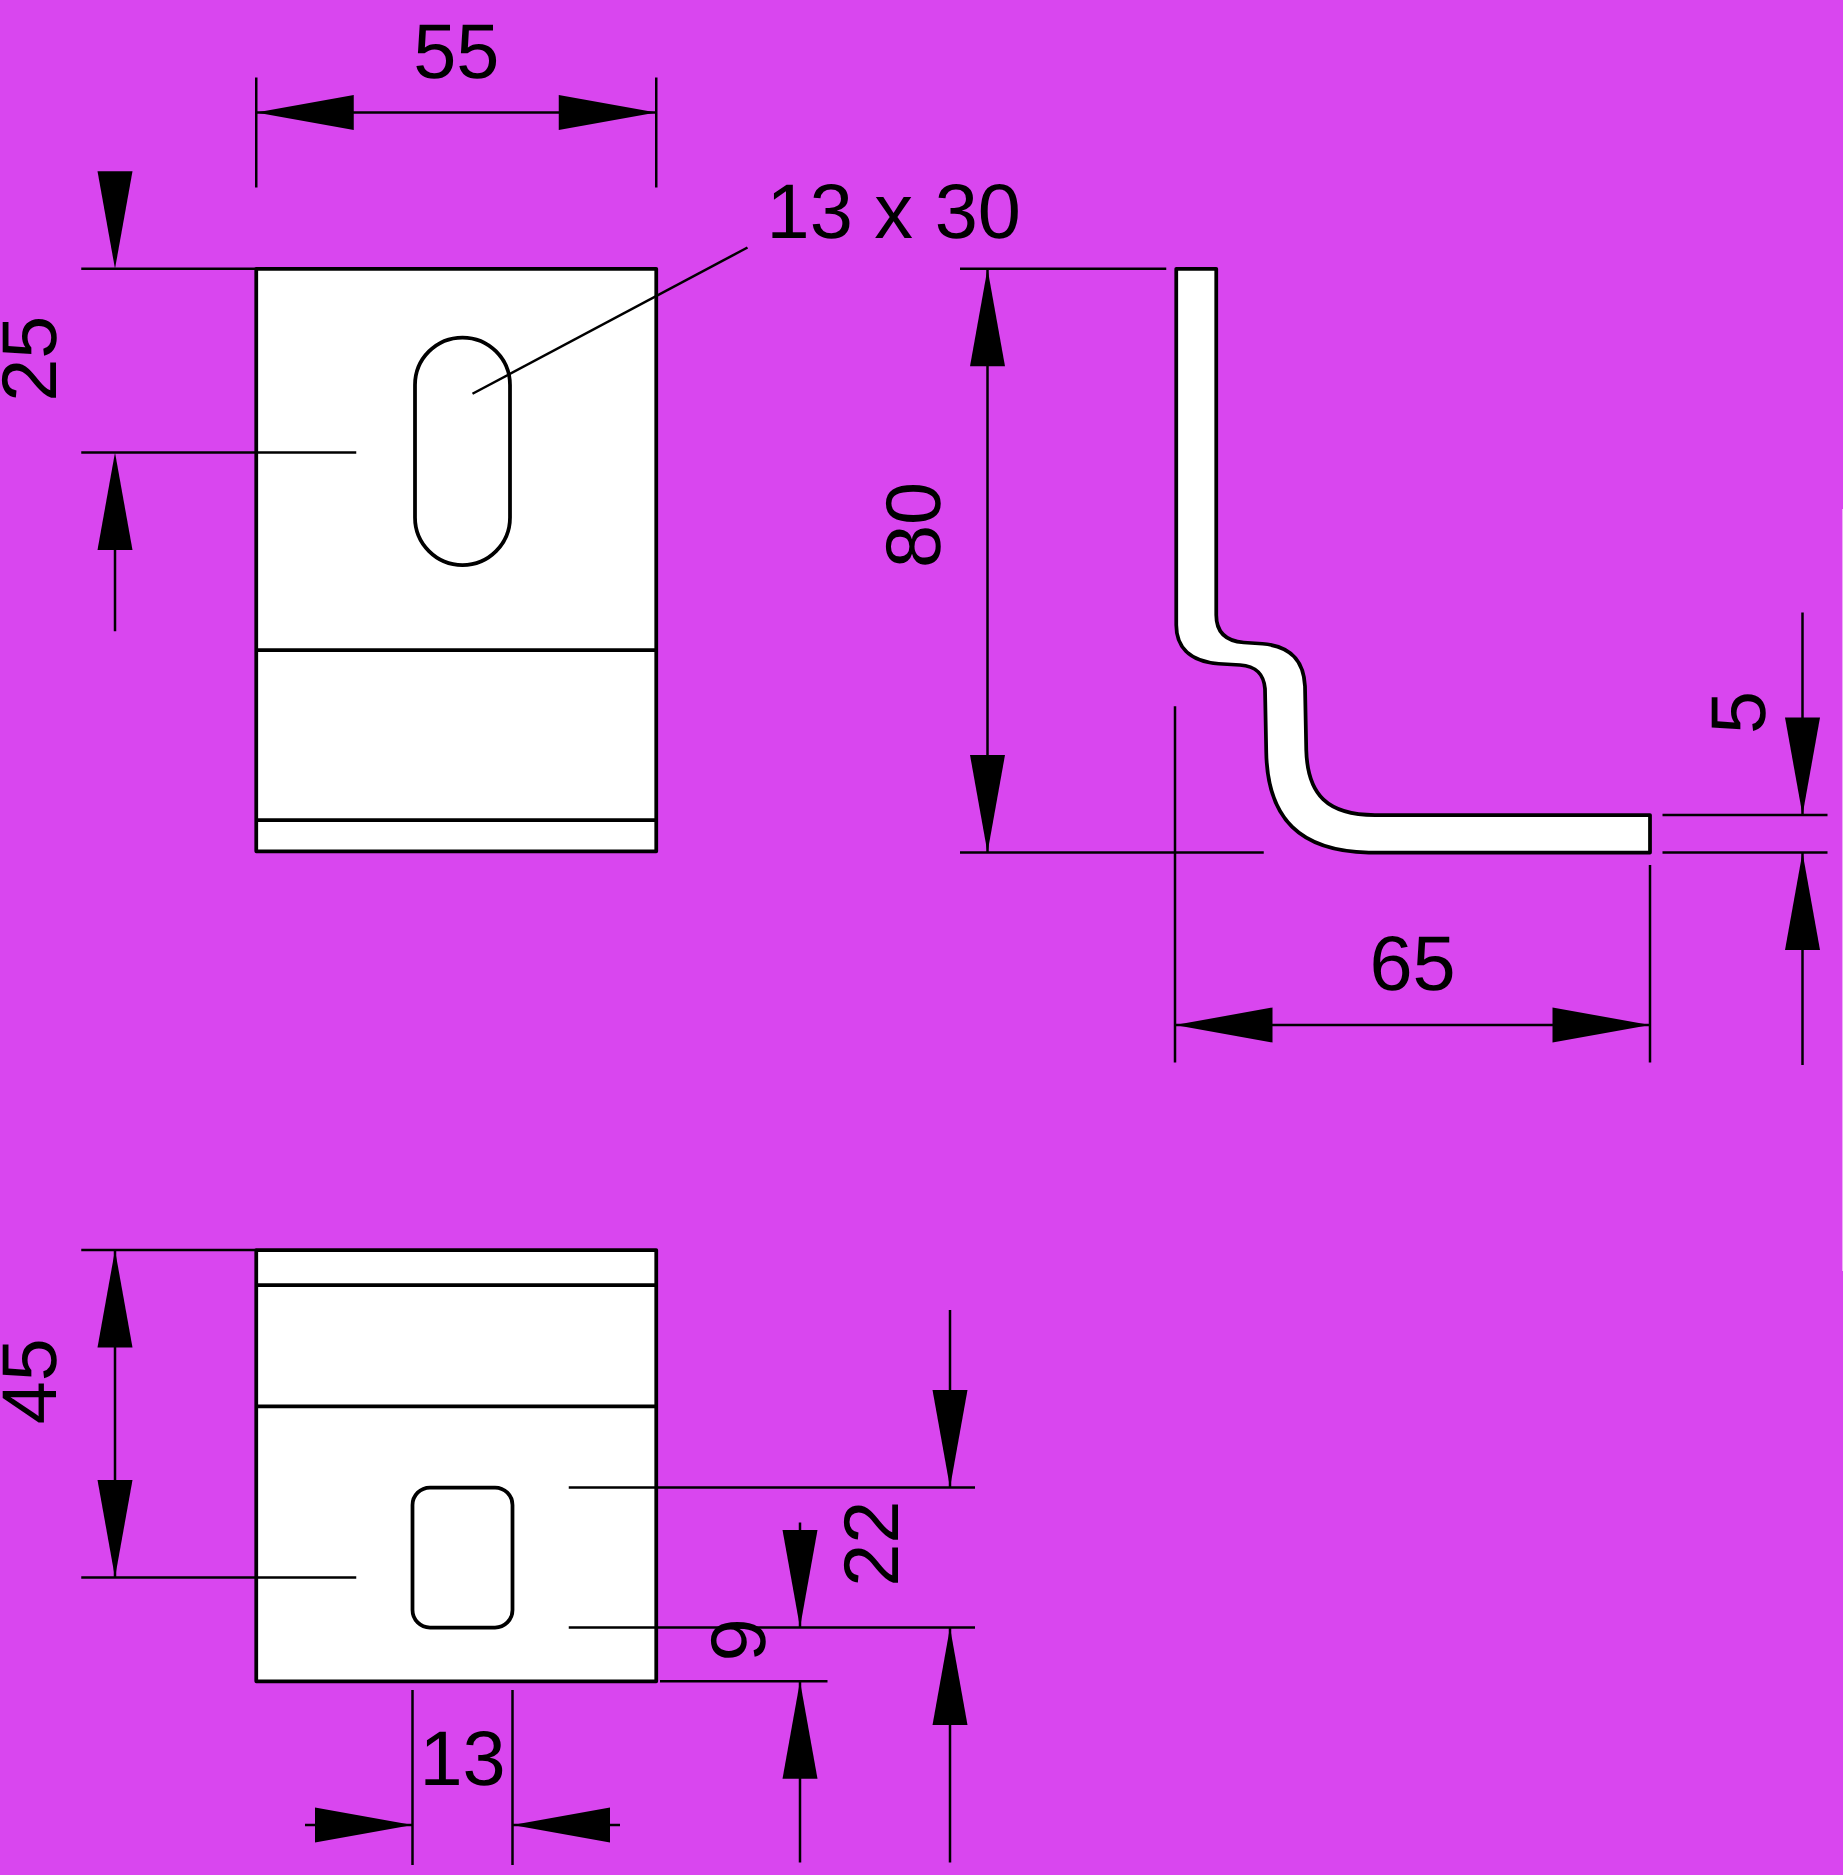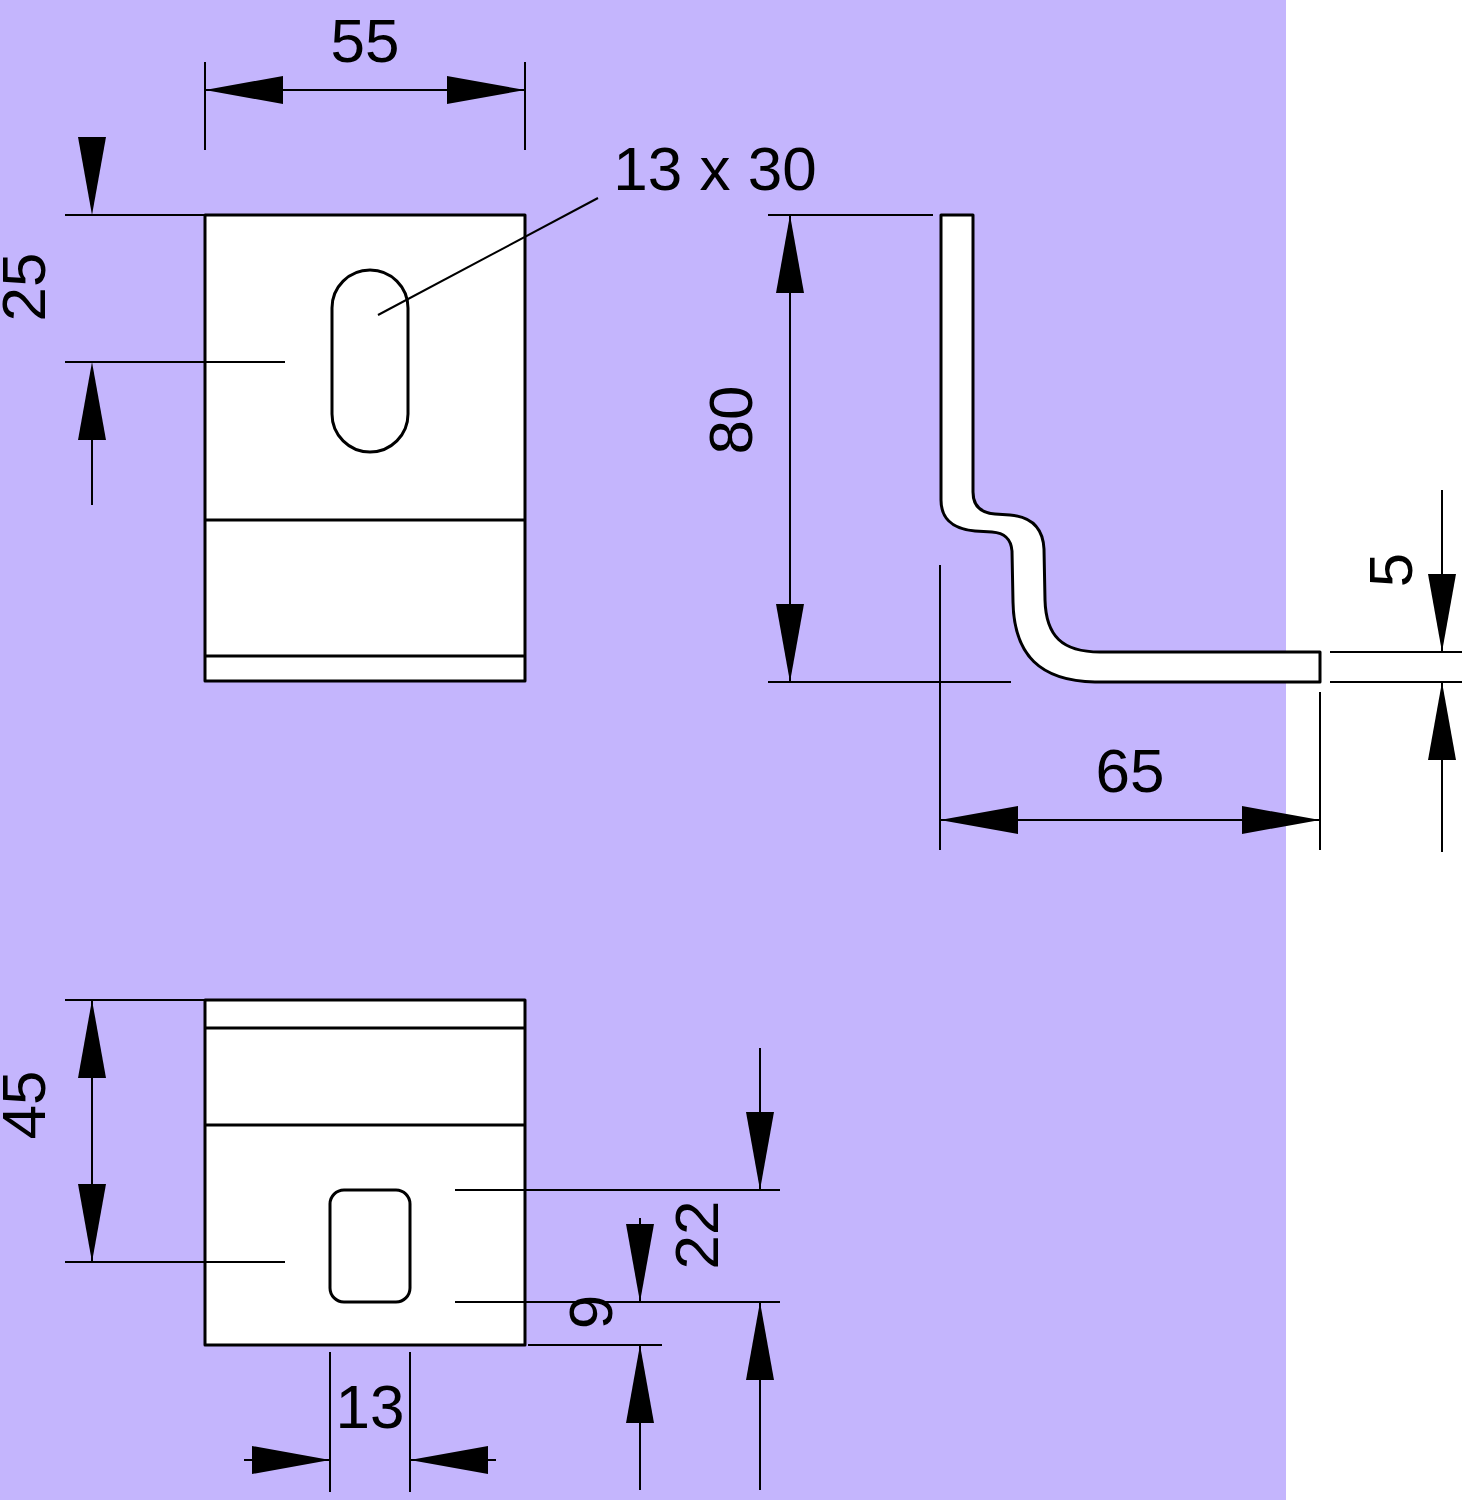--- a/index.html
+++ b/index.html
@@ -2,23 +2,23 @@
 <html><head>
 <meta charset="utf-8">
 <style>
   html, body {
     margin: 0;
     padding: 0;
     background: #ffffff;
   }
   .stage {
     position: relative;
-    width: 1286px;
+    width: 1474px;
     height: 1500px;
-    background: #c4b5fd;
+    background: #d946ef;
   }
   svg { display: block; }
   .outline {
     fill: #ffffff;
     stroke: #000000;
     stroke-width: 3;
     stroke-linejoin: round;
   }
   .partline {
     stroke: #000000;

